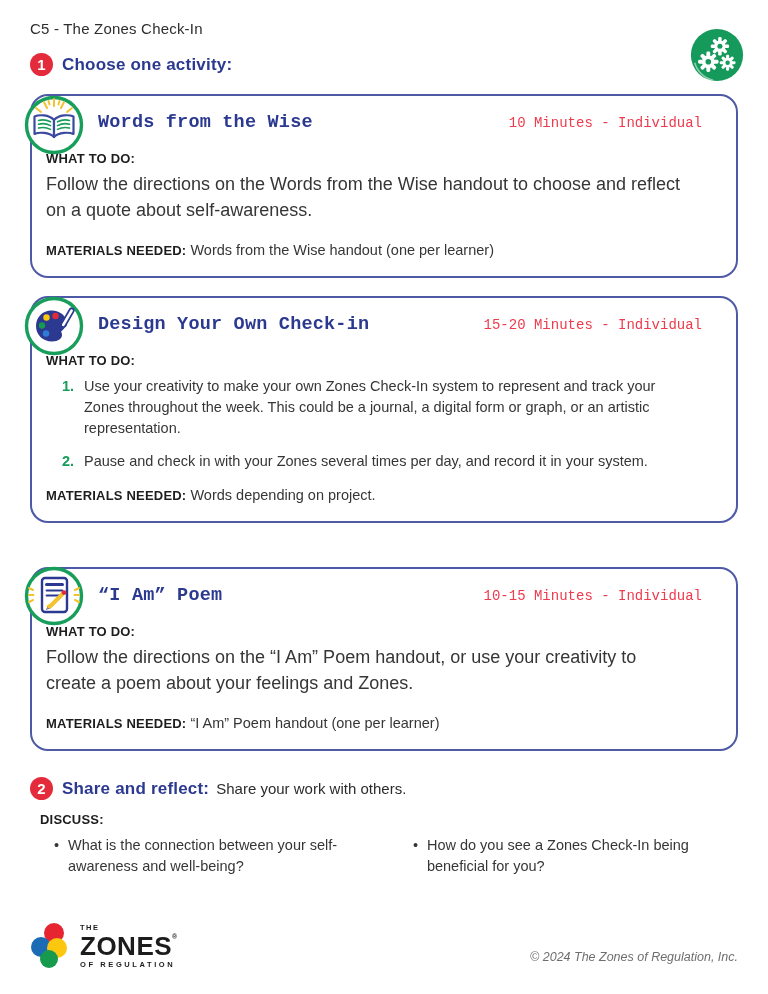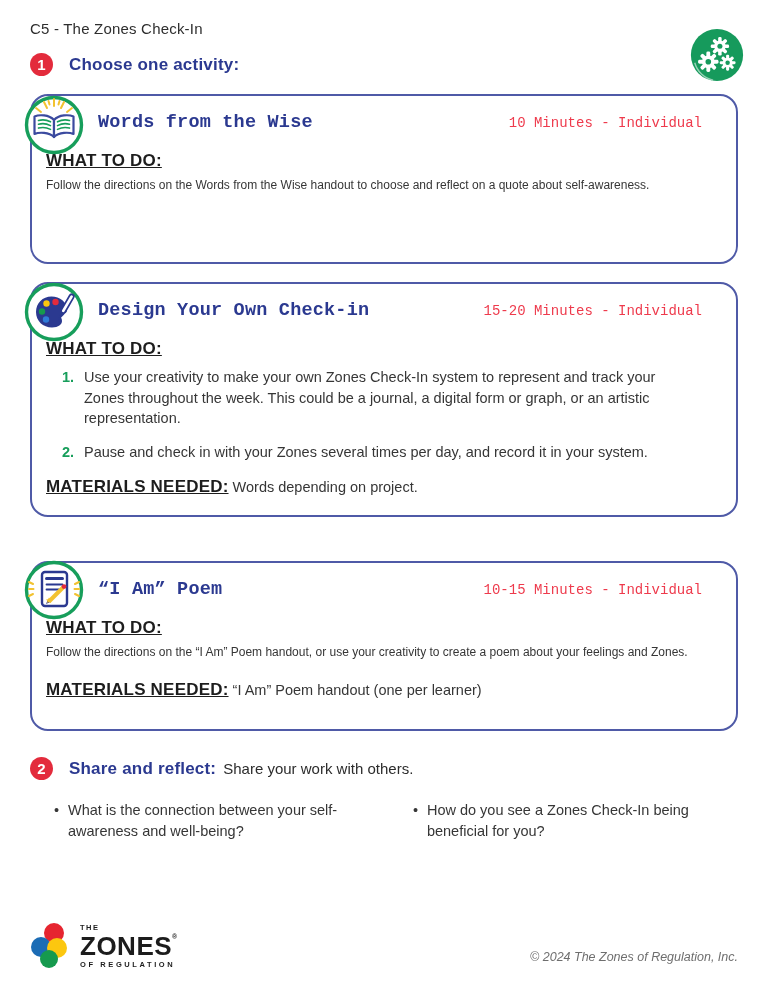--- a/index.html
+++ b/index.html
@@ -22,21 +22,21 @@
 
   
   .step-row { display:flex; align-items:center; margin-top:16px; }
   .step-circle {
     width:23px; height:23px; border-radius:50%;
     background:#e32b3c; color:#fff;
     font-size:15px; font-weight:bold;
     display:flex; align-items:center; justify-content:center;
     flex:0 0 23px;
   }
-  .step-label { font-size:17px; font-weight:bold; color:#2b3990; margin-left:16px; letter-spacing:.2px; }
+  .step-label { font-size:17px; font-weight:bold; color:#2b3990; margin-left:9px; letter-spacing:.2px; }
   .step-desc  { font-size:15px; color:#2c2c2c; margin-left:7px; }
 
   
   .card {
     position:relative;
     border:2px solid #4f5aa7;
     border-radius:18px;
     margin-top:18px;
     padding:12px 34px 16px 14px;
     background:#fff;
@@ -44,23 +44,23 @@
   .card-1 { min-height:170px; }
   .card-2 { margin-top:18px; min-height:217px; }
   .card-3 { margin-top:44px; min-height:170px; }
   .card-icon {
     position:absolute; left:-10px; top:-5px;
     width:64px; height:64px;
   }
   .card-head { display:flex; align-items:baseline; justify-content:space-between; padding-left:52px; margin-top:4px;font-family:Liberation Mono, monospace; }
   .card-title { font-size:18.5px; font-weight:bold; color:#2b3990; letter-spacing:.2px; }
   .card-duration { font-size:14px; color:#ee3a4c; white-space:nowrap; }
-  .section-label { font-size:17px; font-weight:bold; color:#1d1d1d; letter-spacing:.2px;text-decoration:underline; }
+  .section-label { font-size:13px; font-weight:bold; color:#1d1d1d; letter-spacing:.2px; }
   .card .what-label { margin-top:18px; }
-  .card-text { font-size:12px; line-height:1.42; color:#363636; margin-top:6px; max-width:645px; }
+  .card-text { font-size:18px; line-height:1.42; color:#363636; margin-top:6px; max-width:645px; }
   .materials-line { margin-top:17px; font-size:14.5px; line-height:1.4; max-width:645px; }
   .materials-line .section-label { display:inline; }
   .num-list { margin-top:8px; }
   .num-item { display:flex; margin:0 0 13px 16px; font-size:14.5px; line-height:1.42; }
   .num-marker { color:#179e5b; font-weight:bold; flex:0 0 22px; text-align:left; }
   .num-text { max-width:608px; color:#363636; }
 
   
   .discuss-block { margin-top:12px; margin-left:10px; }
   .bullet-cols { display:flex; margin-top:8px; margin-left:14px; }
@@ -151,20 +151,24 @@
         <path d="M47.5 37.1 C44 36.1 39 36.6 35.5 38.4" fill="none"></path>
       </g>
       <line x1="32" y1="29" x2="32" y2="46" stroke="#3b4a9f" stroke-width="2"></line>
     </svg>
     <div class="card-head">
       <span class="card-title">Words from the Wise</span>
       <span class="card-duration">10 Minutes - Individual</span>
     </div>
     <div class="section-label what-label">WHAT TO DO:</div>
     <div class="card-text">Follow the directions on the Words from the Wise handout to choose and reflect on a quote about self-awareness.</div>
+    <div class="materials-line">
+      <span class="section-label">MATERIALS NEEDED:</span>
+      <span>Words from the Wise handout (one per learner)</span>
+    </div>
   </div>
 
   <div class="card card-2">
     <svg class="card-icon" viewBox="0 0 64 64">
       <circle cx="32" cy="33" r="27.5" fill="#fff" stroke="#179e5b" stroke-width="3.4"></circle>
       <path d="M45 31 C45 23 38 17.5 29.5 17.5 C20.5 17.5 14 24 14 33 C14 42 21 48.5 30 48.5 C36.5 48.5 40 45.5 40 42 C40 39.5 38.5 38.5 38.5 36.8 C38.5 34.8 40.5 34 42 34.2 C43.8 34.4 45 33.2 45 31 Z" fill="#2b3990"></path>
       <circle cx="24.5" cy="24.5" r="3.2" fill="#fcc70f"></circle>
       <circle cx="33.5" cy="23" r="3.2" fill="#e32b3c"></circle>
       <circle cx="20" cy="32.5" r="3.2" fill="#169a4e"></circle>
       <circle cx="24" cy="40.5" r="3.2" fill="#2f7bd8"></circle>
@@ -230,20 +234,21 @@
     </div>
   </div>
 
   <div class="step-row" style="margin-top:26px;">
     <div class="step-circle">2</div>
     <div class="step-label">Share and reflect:</div>
     <div class="step-desc">Share your work with others.</div>
   </div>
 
   <div class="discuss-block">
+    <div class="section-label">DISCUSS:</div>
     <div class="bullet-cols">
       <div class="bullet-item bullet-col-1">
         <span class="dot">•</span>
         <span>What is the connection between your self-awareness and well-being?</span>
       </div>
       <div class="bullet-item bullet-col-2">
         <span class="dot">•</span>
         <span>How do you see a Zones Check-In being beneficial for you?</span>
       </div>
     </div>

